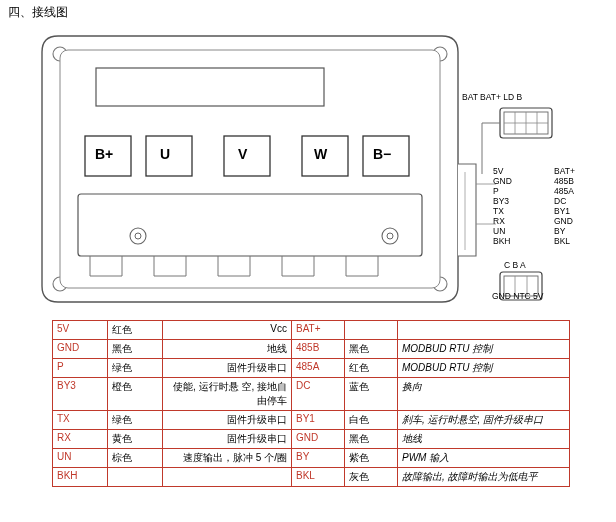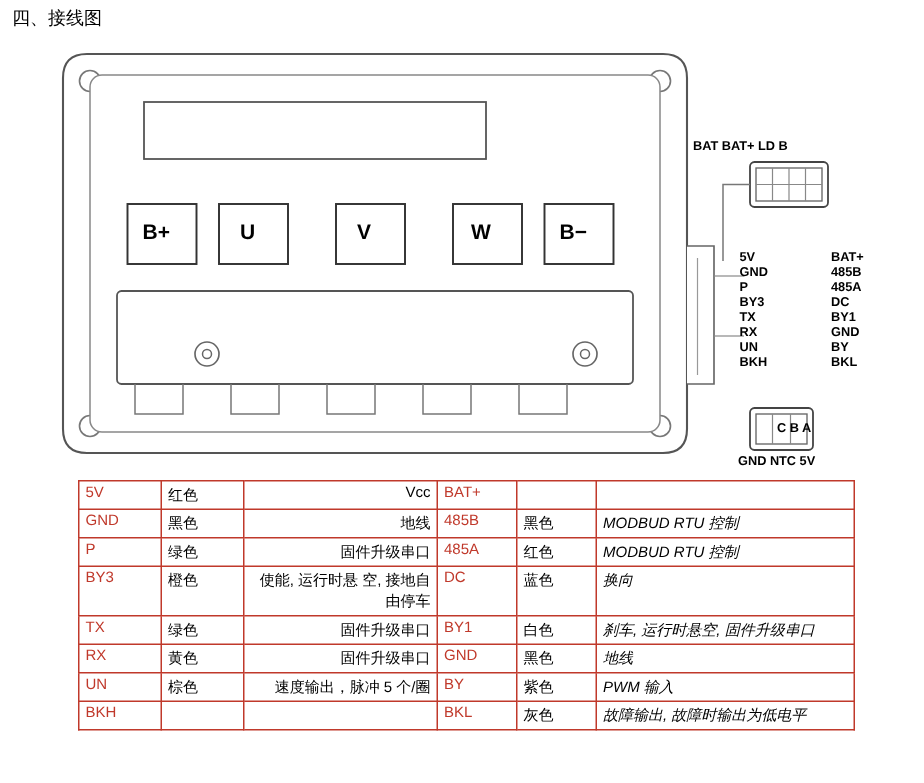--- a/index.html
+++ b/index.html
@@ -20,21 +20,21 @@
   }
   #diagram-wrap {
     position:absolute;
     left:30px; top:24px;
     width:560px; height:292px;
   }
   #controller-svg { display:block; }
   .lbl {
     position:absolute;
     font-size:8.5px;
-    font-weight:bold;
+    font-weight:normal;
     color:#000;
     white-space:pre;
     line-height:10px;
   }
   .lbl-term {
     position:absolute;
     font-size:14px;
     font-weight:bold;
     color:#000;
   }
@@ -131,22 +131,22 @@
     <path d="M446 200 L466 200" fill="none" stroke="#888" stroke-width="0.8"></path>
   </svg>
 
   <div class="lbl-term" style="left:65px;  top:122px;">B+</div>
   <div class="lbl-term" style="left:130px; top:122px;">U</div>
   <div class="lbl-term" style="left:208px; top:122px;">V</div>
   <div class="lbl-term" style="left:284px; top:122px;">W</div>
   <div class="lbl-term" style="left:343px; top:122px;">B−</div>
 
   <div class="lbl" style="left:432px; top:68px;">BAT BAT+ LD B</div>
-  <div class="lbl" style="left:488px; top:236px;margin-top:20px;">C B A</div>
-  <div class="lbl" style="left:462px; top:278px;">GND NTC 5V</div>
+  <div class="lbl" style="left:474px; top:236px;">C B A</div>
+  <div class="lbl" style="left:462px; top:267px;">GND NTC 5V</div>
 
   <div class="lbl" style="left:463px; top:142px;">5V</div>
   <div class="lbl" style="left:463px; top:152px;">GND</div>
   <div class="lbl" style="left:463px; top:162px;">P</div>
   <div class="lbl" style="left:463px; top:172px;">BY3</div>
   <div class="lbl" style="left:463px; top:182px;">TX</div>
   <div class="lbl" style="left:463px; top:192px;">RX</div>
   <div class="lbl" style="left:463px; top:202px;">UN</div>
   <div class="lbl" style="left:463px; top:212px;">BKH</div>
 

